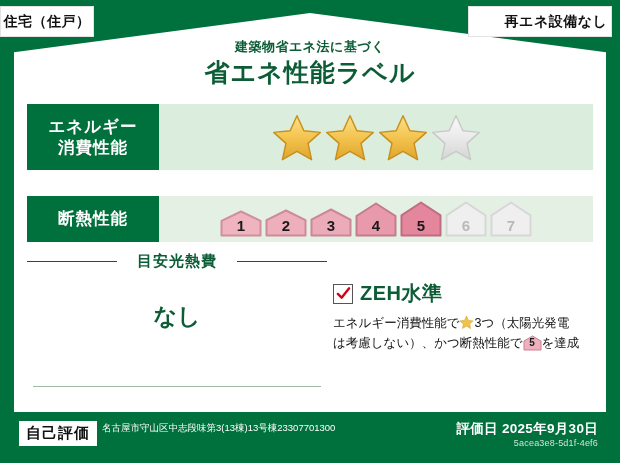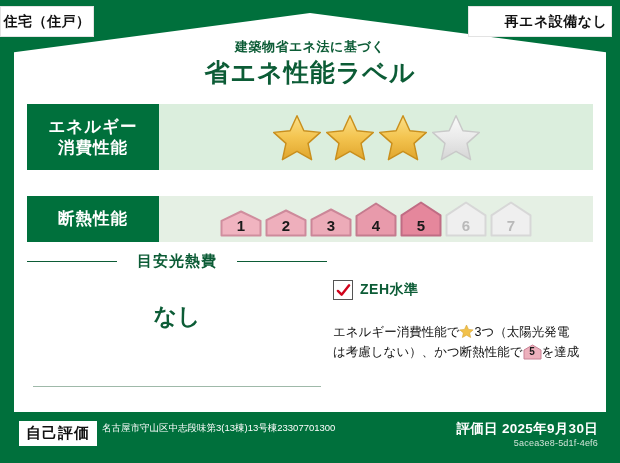--- a/index.html
+++ b/index.html
@@ -82,23 +82,23 @@
   .cost-rule{position:absolute;left:6px;bottom:0;width:288px;height:1px;background:#9fb9a9;}
 
   
   .zeh{position:absolute;left:333px;top:280px;width:262px;}
   .zeh-head{display:flex;align-items:center;gap:7px;}
   .checkbox{
     width:18px;height:18px;border:1.6px solid #555;background:#fff;
     display:flex;align-items:center;justify-content:center;flex:0 0 auto;
   }
   .checkbox svg{width:15px;height:15px;}
-  .zeh-title{font-size:14px;font-weight:bold;color:#0c5c36;letter-spacing:.5px;}
+  .zeh-title{font-size:20px;font-weight:bold;color:#0c5c36;letter-spacing:.5px;}
   .zeh-desc{
-    margin-top:22px;font-size:12.5px;line-height:1.62;color:#111;letter-spacing:0;
+    margin-top:6px;font-size:12.5px;line-height:1.62;color:#111;letter-spacing:0;
   }
   .inline-star{display:inline-block;vertical-align:-3px;width:15px;height:15px;}
   .inline-house{display:inline-block;vertical-align:-4px;width:19px;height:16px;position:relative;}
   .inline-house .n{
     position:absolute;left:0;right:0;bottom:0px;text-align:center;
     font-size:10px;font-weight:bold;color:#1a1a1a;
   }
 
   
   .footer{position:absolute;left:14px;top:412px;width:592px;height:51px;background:#00703c;}

